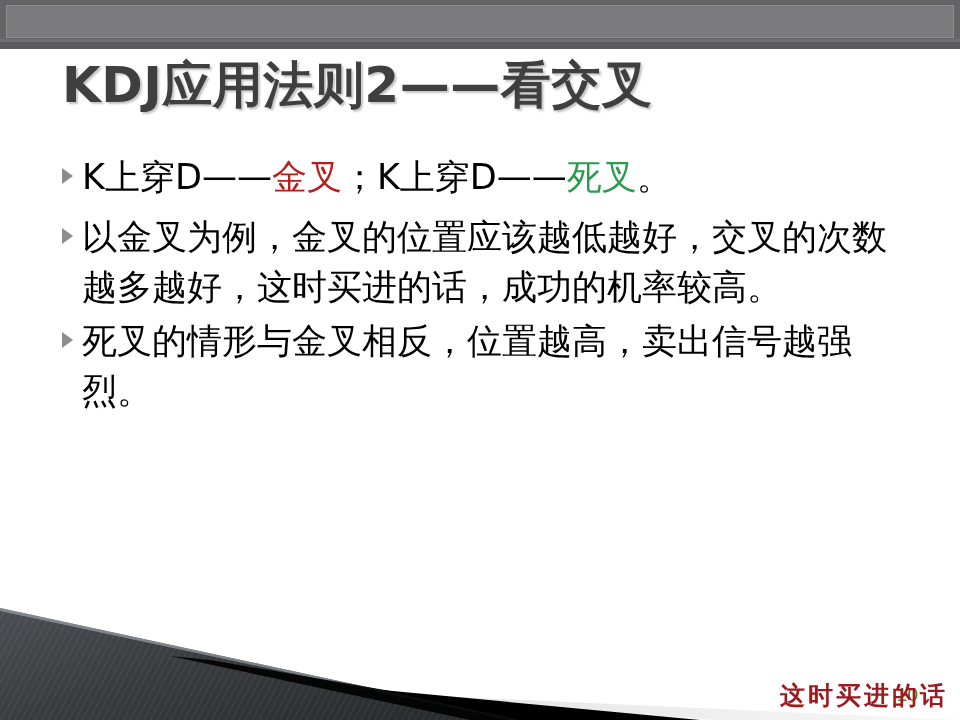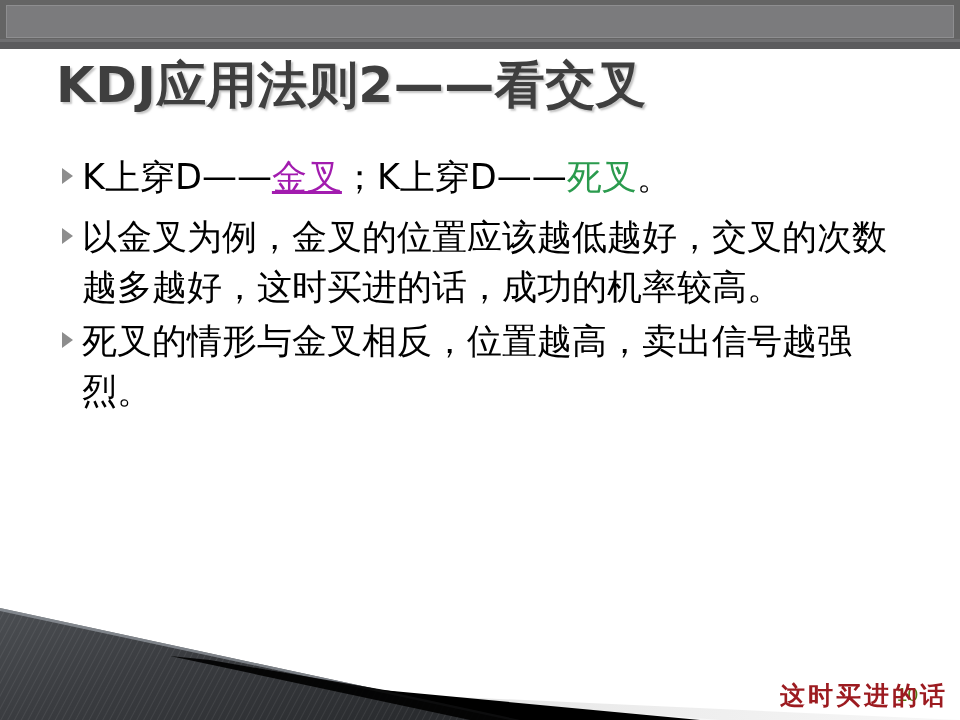--- a/index.html
+++ b/index.html
@@ -58,21 +58,21 @@
     left: 0;
     bottom: 7px;
     width: 960px;
     height: 3px;
     background: #6f6f71;
   }
 
   
   .title {
     position: absolute;
-    left: 56px;
+    left: 62px;
     top: 52px;
     width: 880px;
     height: 66px;
     font-size: 50px;
     line-height: 66px;
     font-weight: bold;
     color: #3f3f3f;
     letter-spacing: 0.5px;
     white-space: nowrap;
     text-shadow: 2px 2px 2px rgba(150,150,150,0.55);
@@ -108,21 +108,21 @@
   .bullet-text {
     flex: 1 1 auto;
     font-size: 35px;
     line-height: 50px;
     color: #000000;
     letter-spacing: 0px;
   }
   .bullet-row.row-1 { margin-bottom: 10px; }
   .bullet-row.row-2 { }
 
-  .gold { color: #a21caf; text-decoration: underline; }
+  .gold { color: #b91c1c; }
   .dead { color: #2b9b4e; }
 
   
   .bottom-deco {
     position: absolute;
     left: 0;
     bottom: 0;
     width: 960px;
     height: 140px;
     overflow: hidden;

